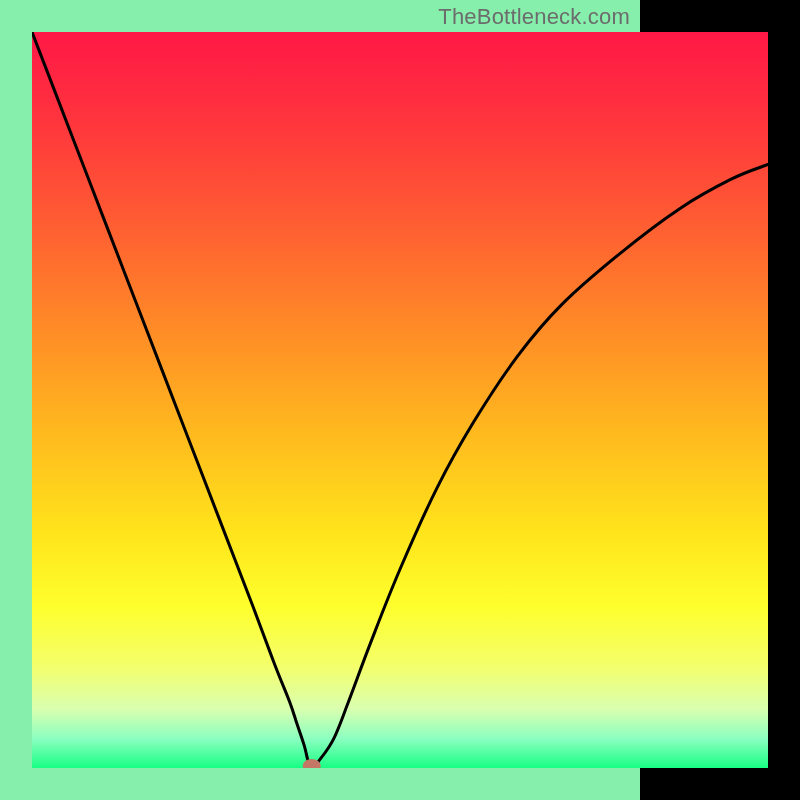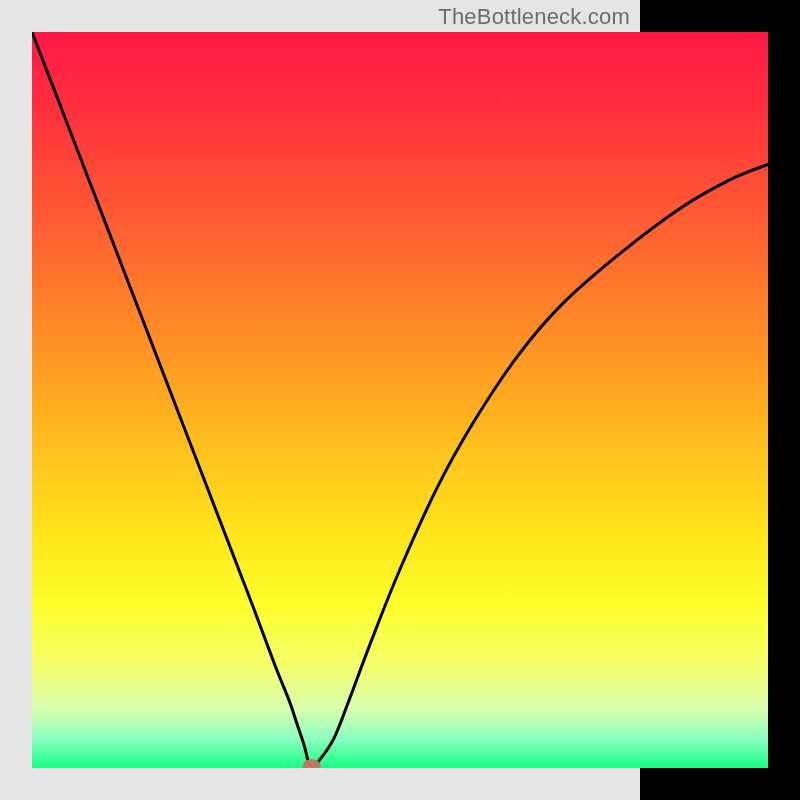--- a/index.html
+++ b/index.html
@@ -10,21 +10,21 @@
     overflow: hidden;
     background: #000;
     font-family: Arial, Helvetica, sans-serif;
   }
   .frame {
     position: absolute;
     left: 0;
     top: 0;
     width: 640px;
     height: 800px;
-    background: #e5e5e5;
+    background: #86efac;
   }
   .plot {
     position: absolute;
     left: 32px;
     top: 32px;
     width: 736px;
     height: 736px;
   }
   .watermark {
     position: absolute;

